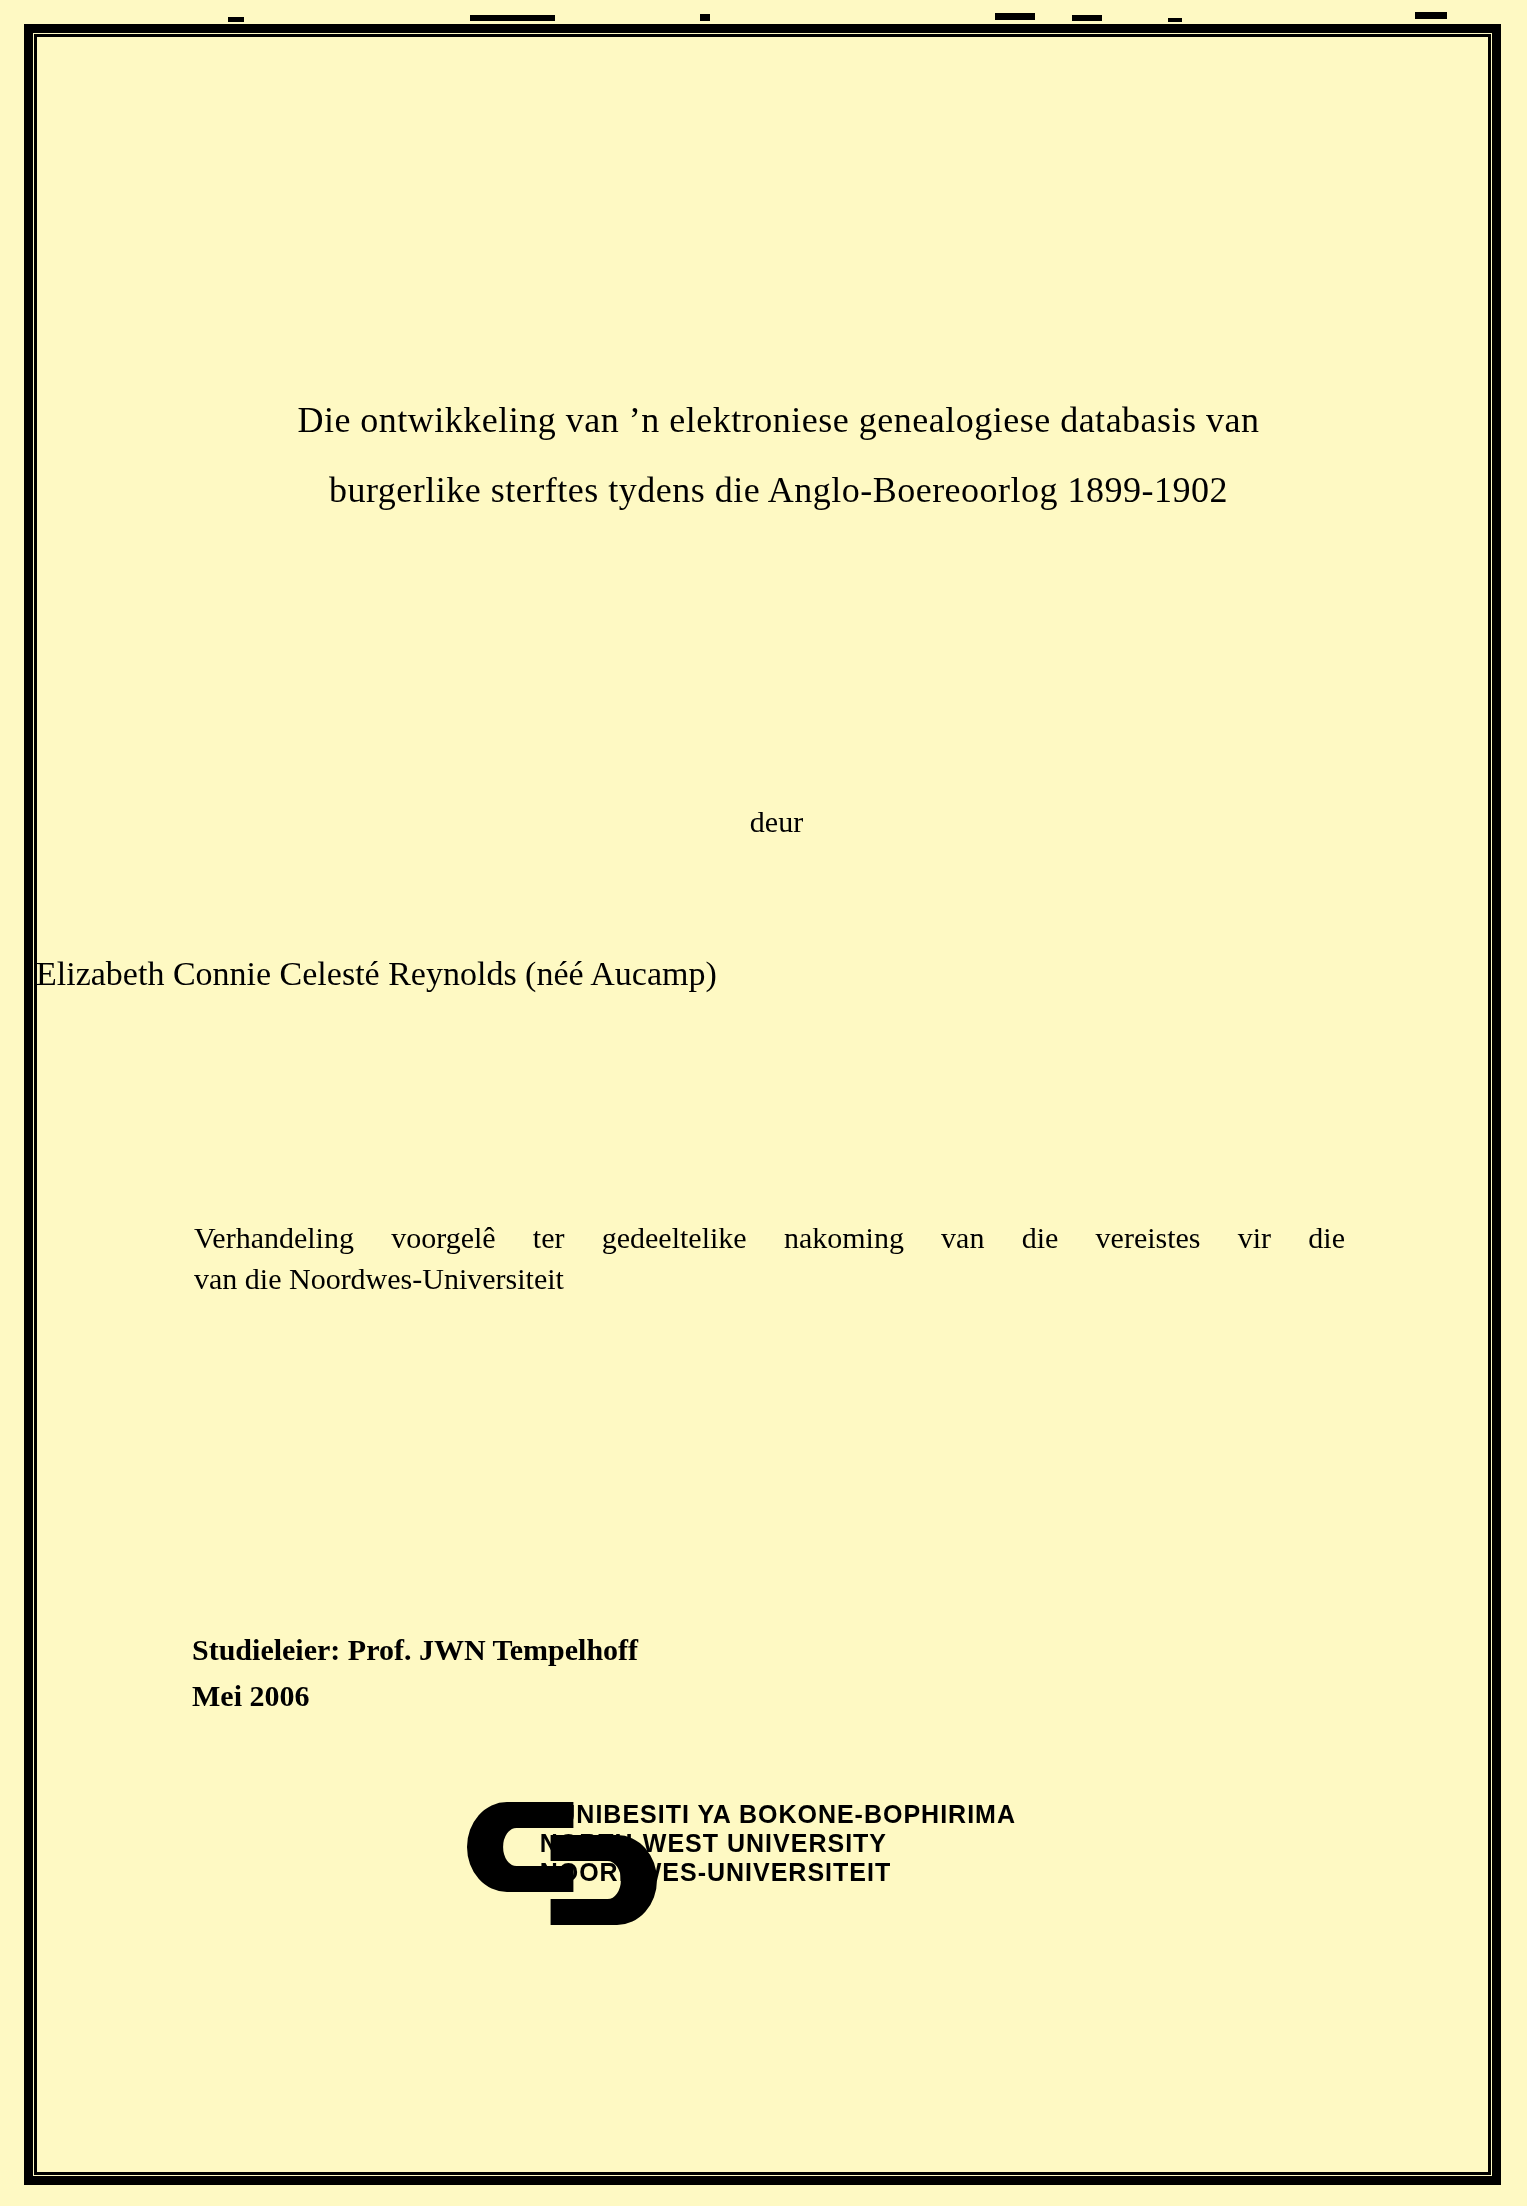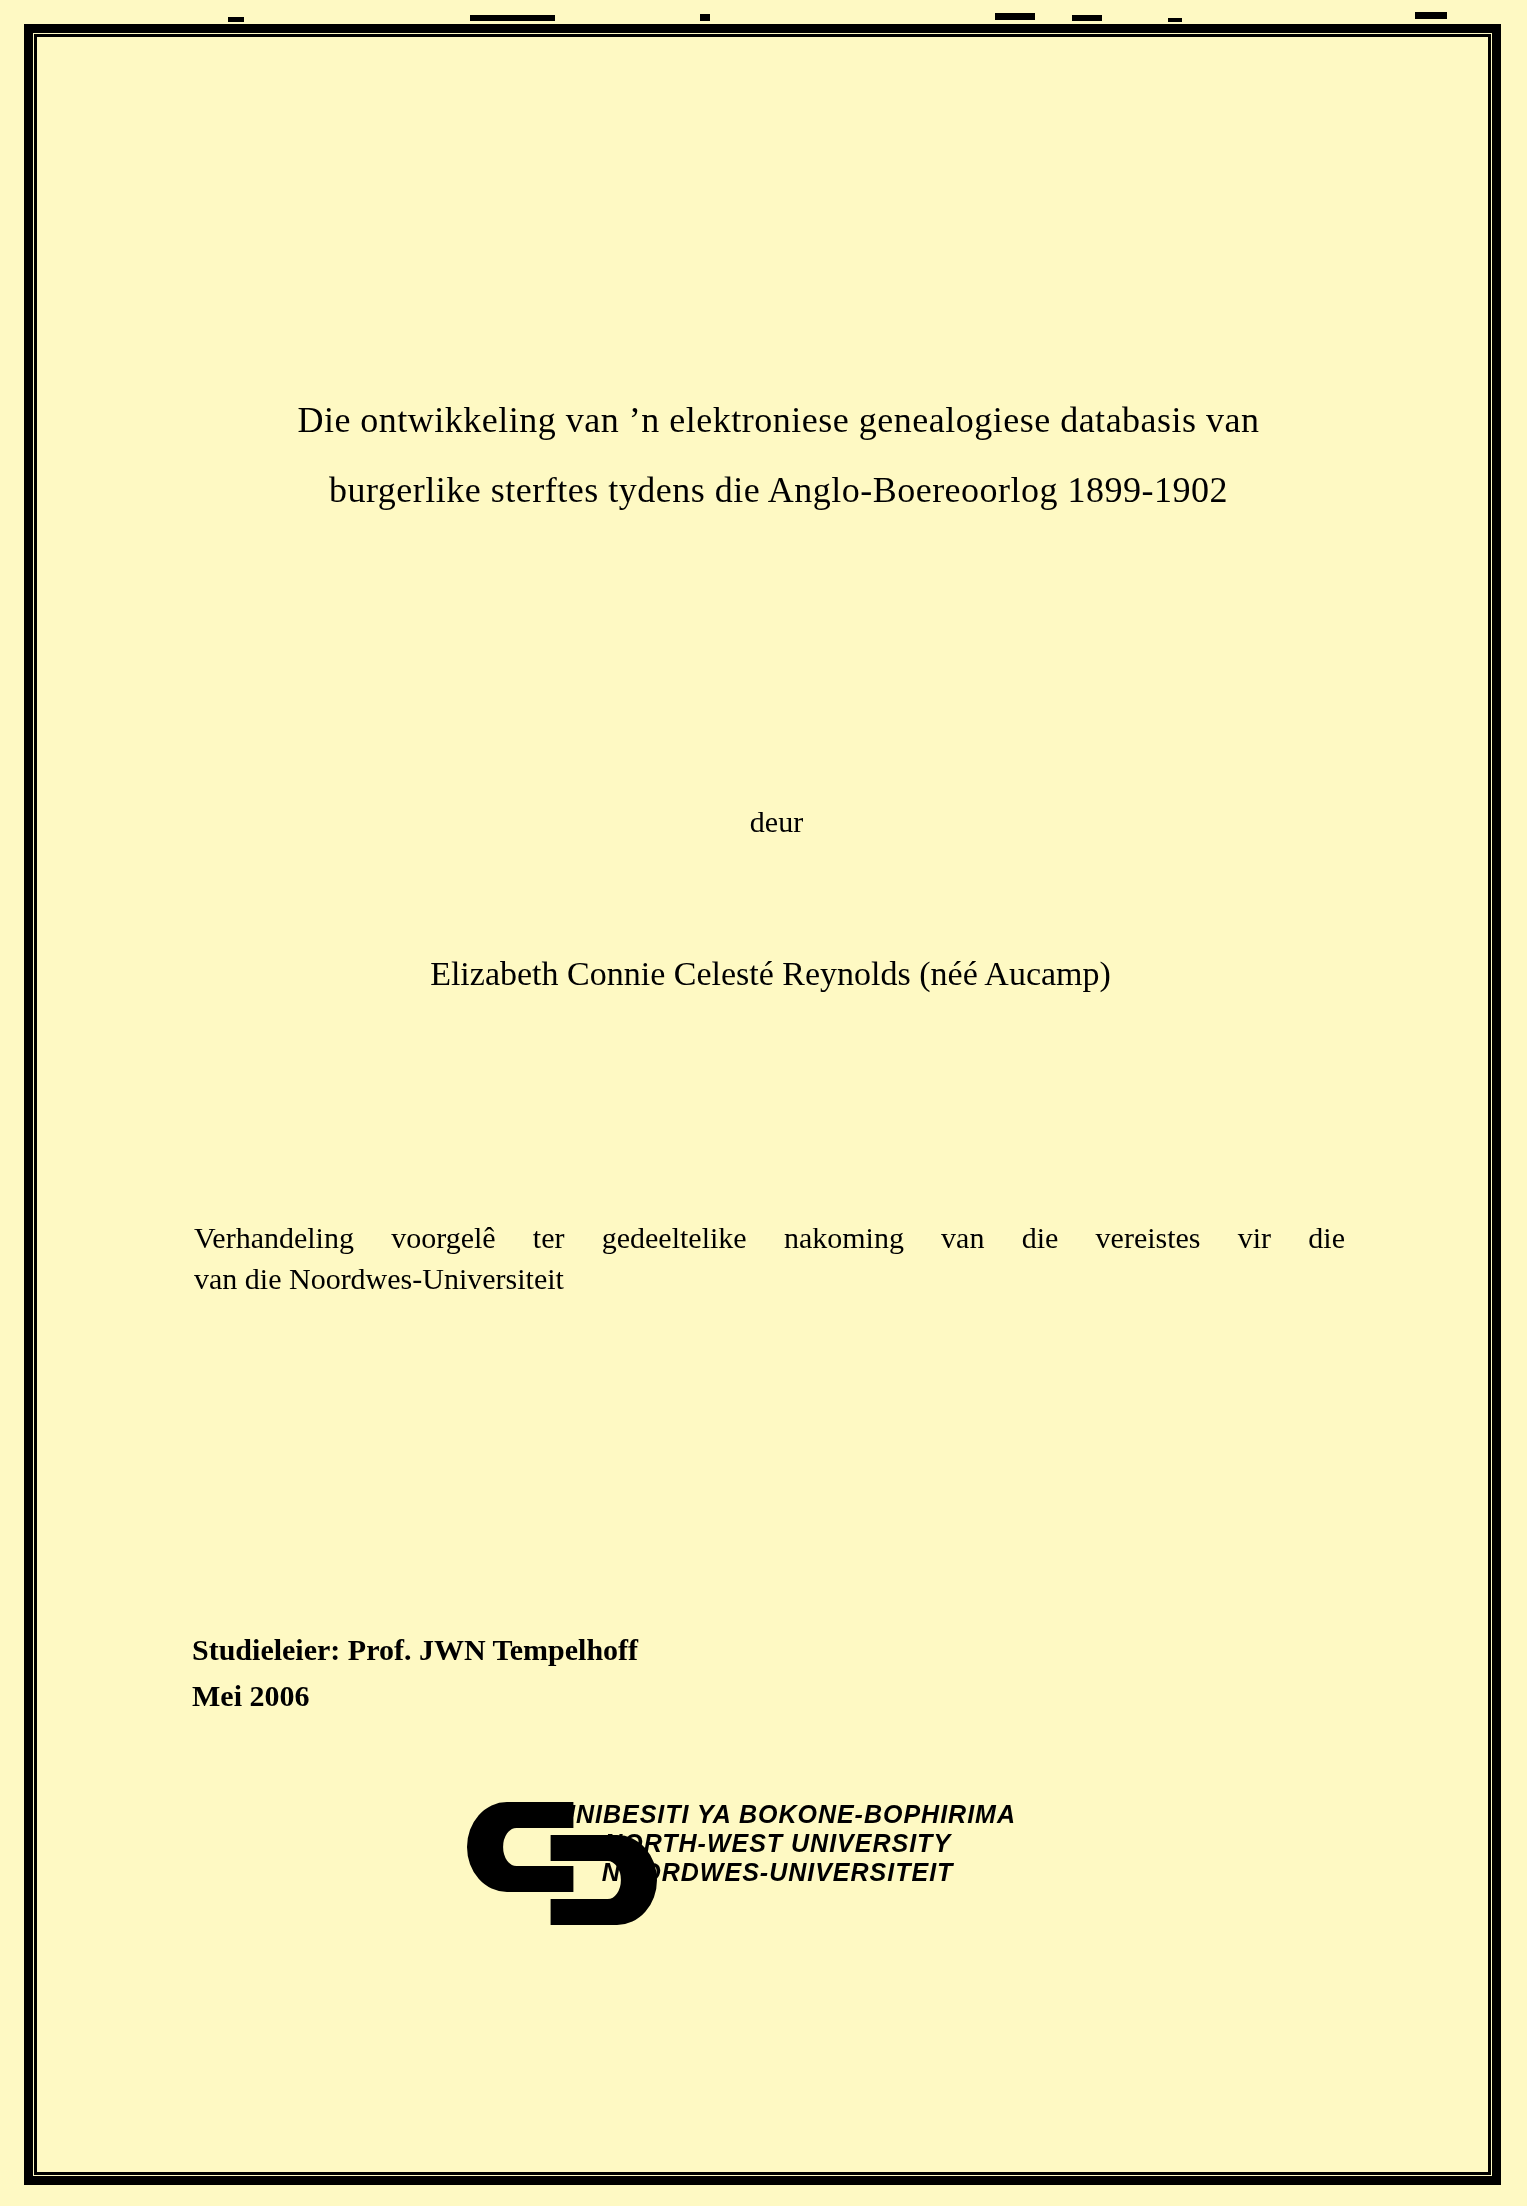--- a/index.html
+++ b/index.html
@@ -38,22 +38,21 @@
   }
   .byline {
     position: absolute;
     left: 30px; right: 4px; top: 802px;
     text-align: center;
     font-size: 30px;
     line-height: 40px;
   }
   .author-line {
     position: absolute;
-    left: 14px; right: 0; top: 950px;
-    text-align: center;
+    left: 36px; right: 0; top: 950px;
     font-size: 34px;
     line-height: 48px;
   }
   .statement {
     position: absolute;
     left: 194px; top: 1217px;
     width: 1151px;
     font-size: 30px;
     line-height: 41px;
   }
@@ -70,28 +69,27 @@
     font-weight: bold;
   }
   .logo-mark {
     position: absolute;
     left: 467px; top: 1802px;
     width: 190px; height: 123px;
   }
   .logo-text {
     position: absolute;
     right: 511px; top: 1800px;
-    text-align: center;
+    text-align: left;
     white-space: nowrap;
     font-family: "Liberation Sans", "DejaVu Sans", sans-serif;
     font-weight: bold;
     font-size: 25px;
     line-height: 29px;
     letter-spacing: 1px;
-    font-style: italic;
   }
 </style>
 </head>
 <body>
 
 <div id="page">
 
   <div class="speck" style="left:228px; top:17px; width:16px; height:5px;"></div>
   <div class="speck" style="left:470px; top:15px; width:85px; height:6px;"></div>
   <div class="speck" style="left:700px; top:14px; width:10px; height:7px;"></div>

